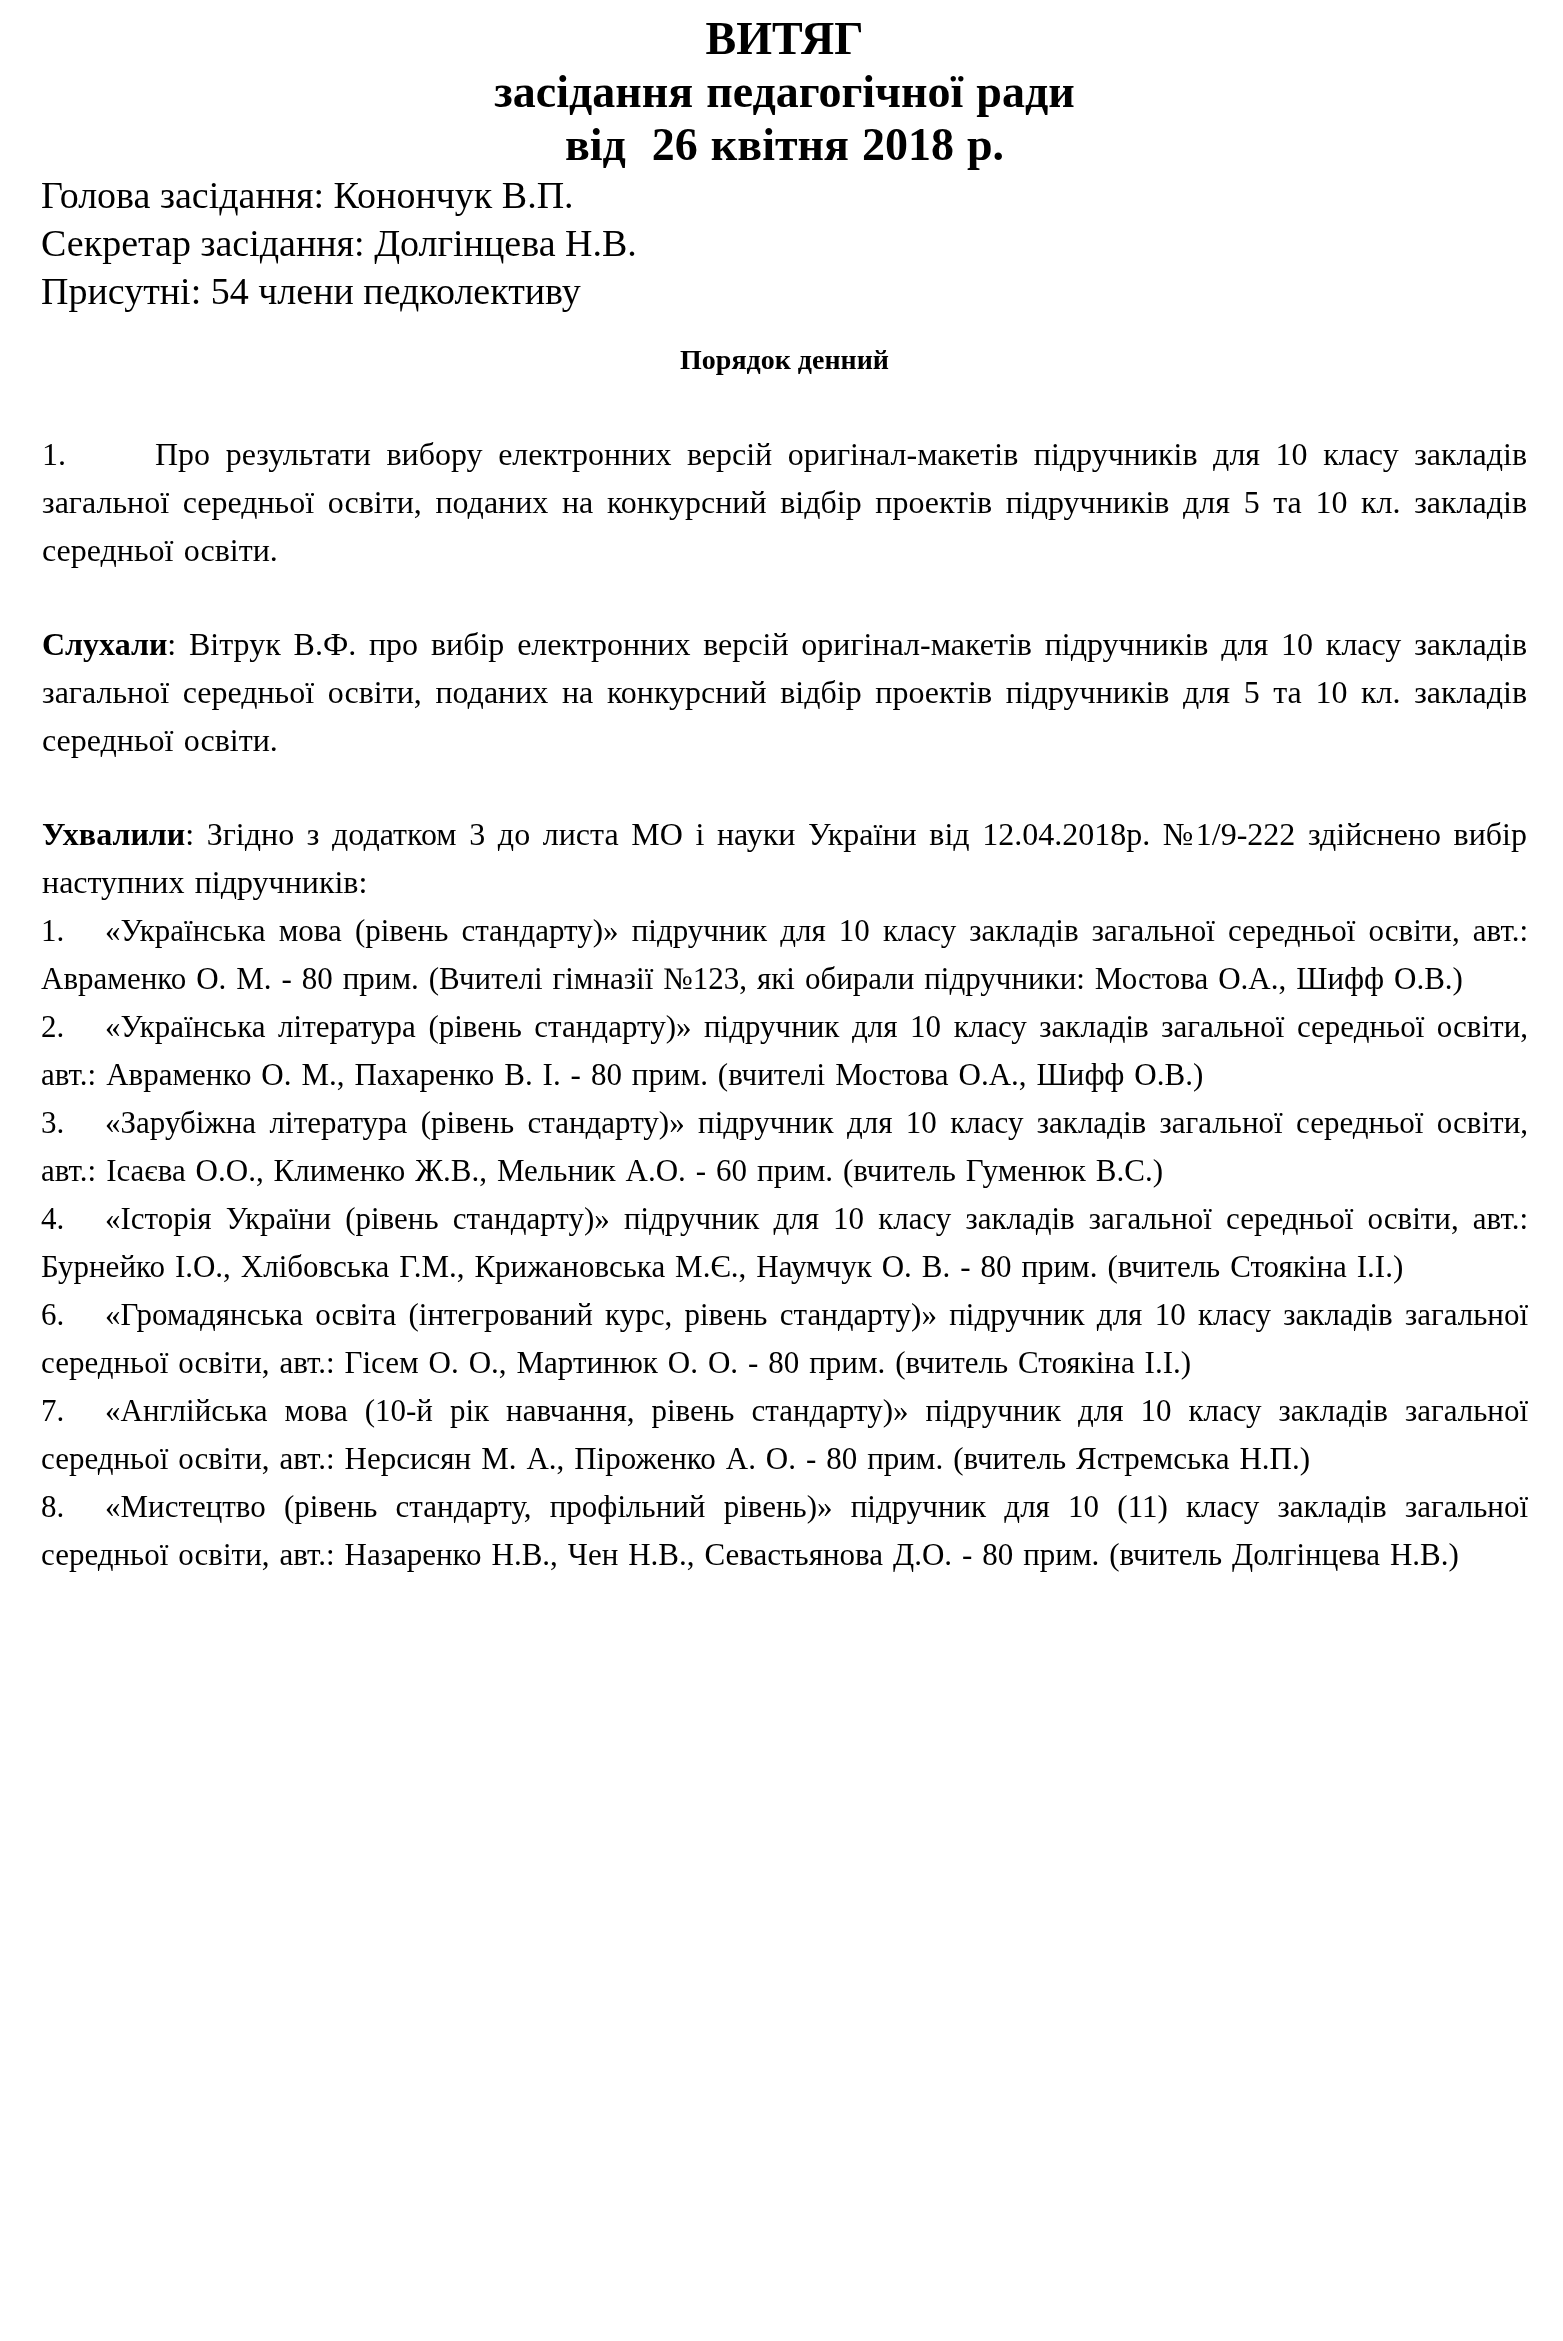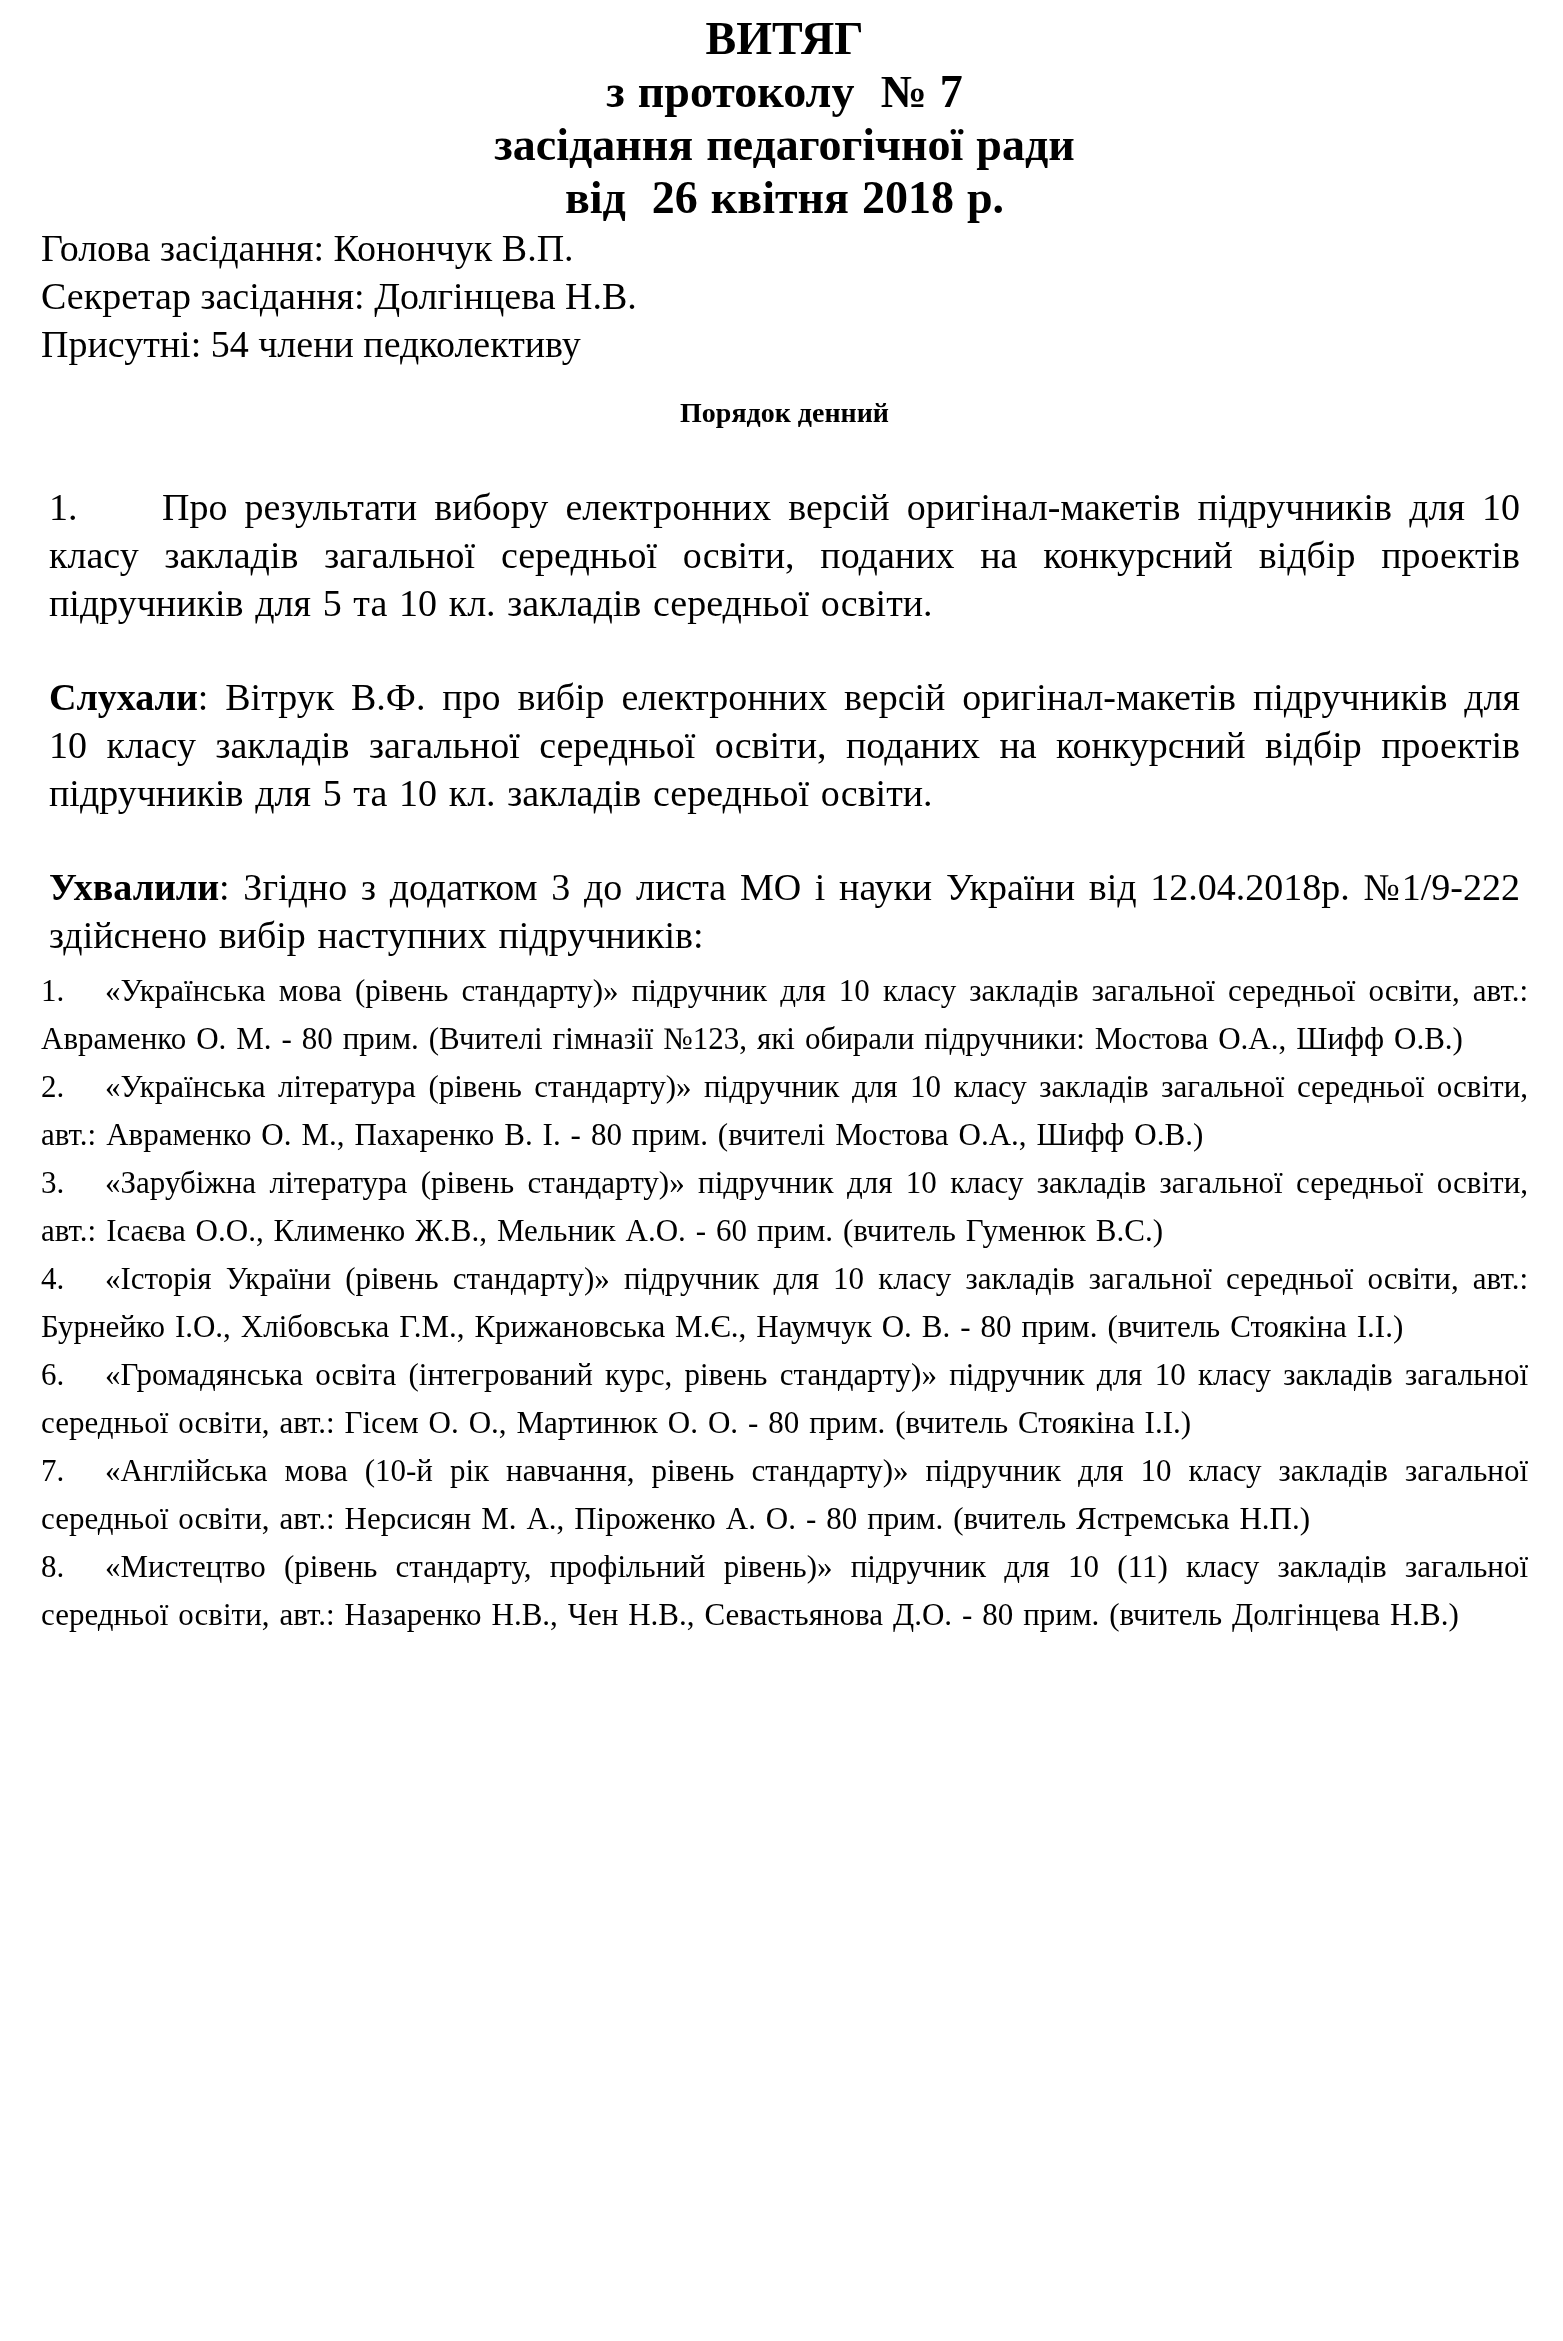--- a/index.html
+++ b/index.html
@@ -36,23 +36,23 @@
   }
   
   .agenda-heading {
     margin-top: 21px;
     text-align: center;
     font-weight: bold;
     font-size: 28px;
     line-height: 48px;
   }
   .para {
-    margin: 8px;
+    margin: 1px;
     margin-top: 46px;
-    font-size: 38px;
+    font-size: 32px;
     line-height: 48px;
     text-align: justify;
     text-align-last: left;
     word-spacing: 2.2px;
   }
   .decision {
     margin: 0;
     font-size: 31px;
     line-height: 48px;
     text-align: justify;
@@ -71,21 +71,20 @@
     width: 64px;
   }
 </style>
 </head>
 <body>
 
 <div class="page">
 
   <div class="doc-header">
     <div>ВИТЯГ</div>
-    <div>з протоколу&nbsp; № 7</div>
     <div>засідання педагогічної ради</div>
     <div>від&nbsp; 26 квітня 2018 р.</div>
   </div>
 
   <div class="meta-block">
     <div>Голова засідання: Конончук В.П.</div>
     <div>Секретар засідання: Долгінцева Н.В.</div>
     <div>Присутні: 54 члени педколективу</div>
   </div>
 

